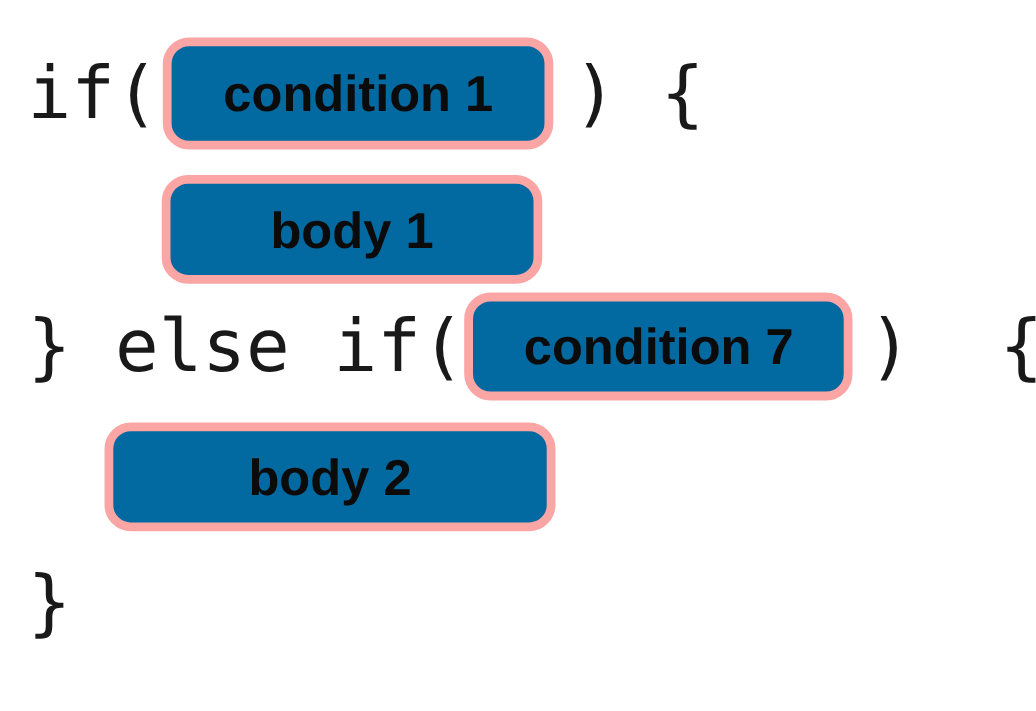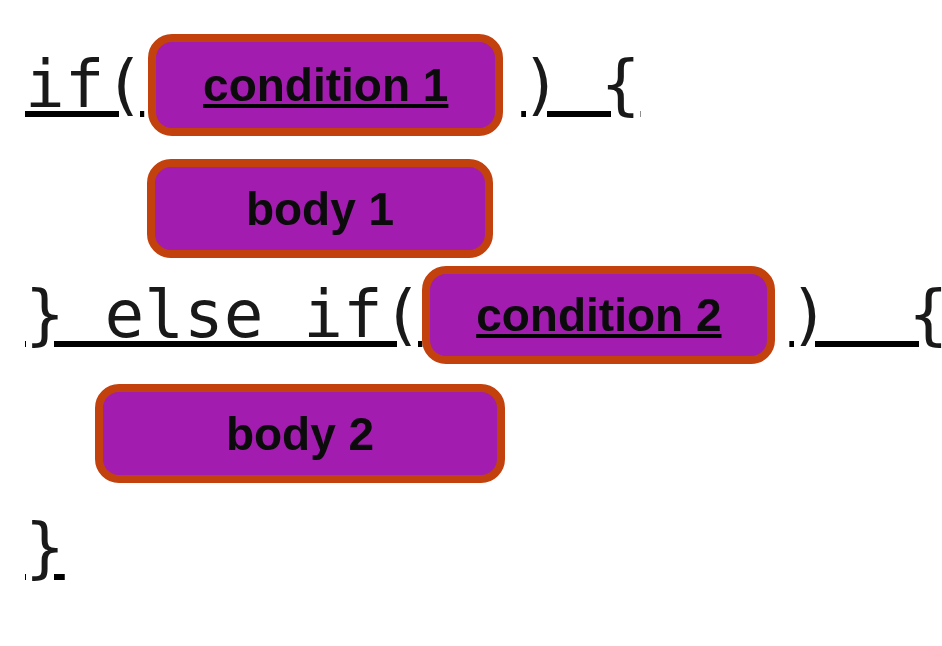--- a/index.html
+++ b/index.html
@@ -12,35 +12,34 @@
     width: 942px;
     height: 646px;
     background: #ffffff;
     overflow: hidden;
   }
   .code-row {
     position: absolute;
     display: flex;
     align-items: center;
     white-space: pre;
-    text-decoration: underline;
   }
   .code-text {
     font-family: "DejaVu Sans Mono", "Liberation Mono", monospace;
     font-size: 66px;
     font-weight: 400;
     color: #191919;
     line-height: 1;
     white-space: pre;
   }
   .slot-box {
     box-sizing: border-box;
-    border: 8px solid #c2410c;
+    border: 8px solid #fca5a5;
     border-radius: 24px;
-    background: #a21caf;
+    background: #0369a1;
     display: flex;
     align-items: center;
     justify-content: center;
   }
   .slot-label {
     font-family: "Liberation Sans", "DejaVu Sans", sans-serif;
     font-size: 46px;
     font-weight: 700;
     color: #0b0b0b;
     letter-spacing: 0px;
@@ -72,21 +71,21 @@
     <span class="code-text">) {</span>
   </div>
 
   <div class="slot-box box-body-1">
     <span class="slot-label">body 1</span>
   </div>
 
   <div class="code-row row-3">
     <span class="code-text">} else if(</span>
     <div class="slot-box box-condition-2">
-      <span class="slot-label">condition 2</span>
+      <span class="slot-label">condition 7</span>
     </div>
     <span class="code-text">)  {</span>
   </div>
 
   <div class="slot-box box-body-2">
     <span class="slot-label">body 2</span>
   </div>
 
   <div class="code-row row-5">
     <span class="code-text">}</span>

